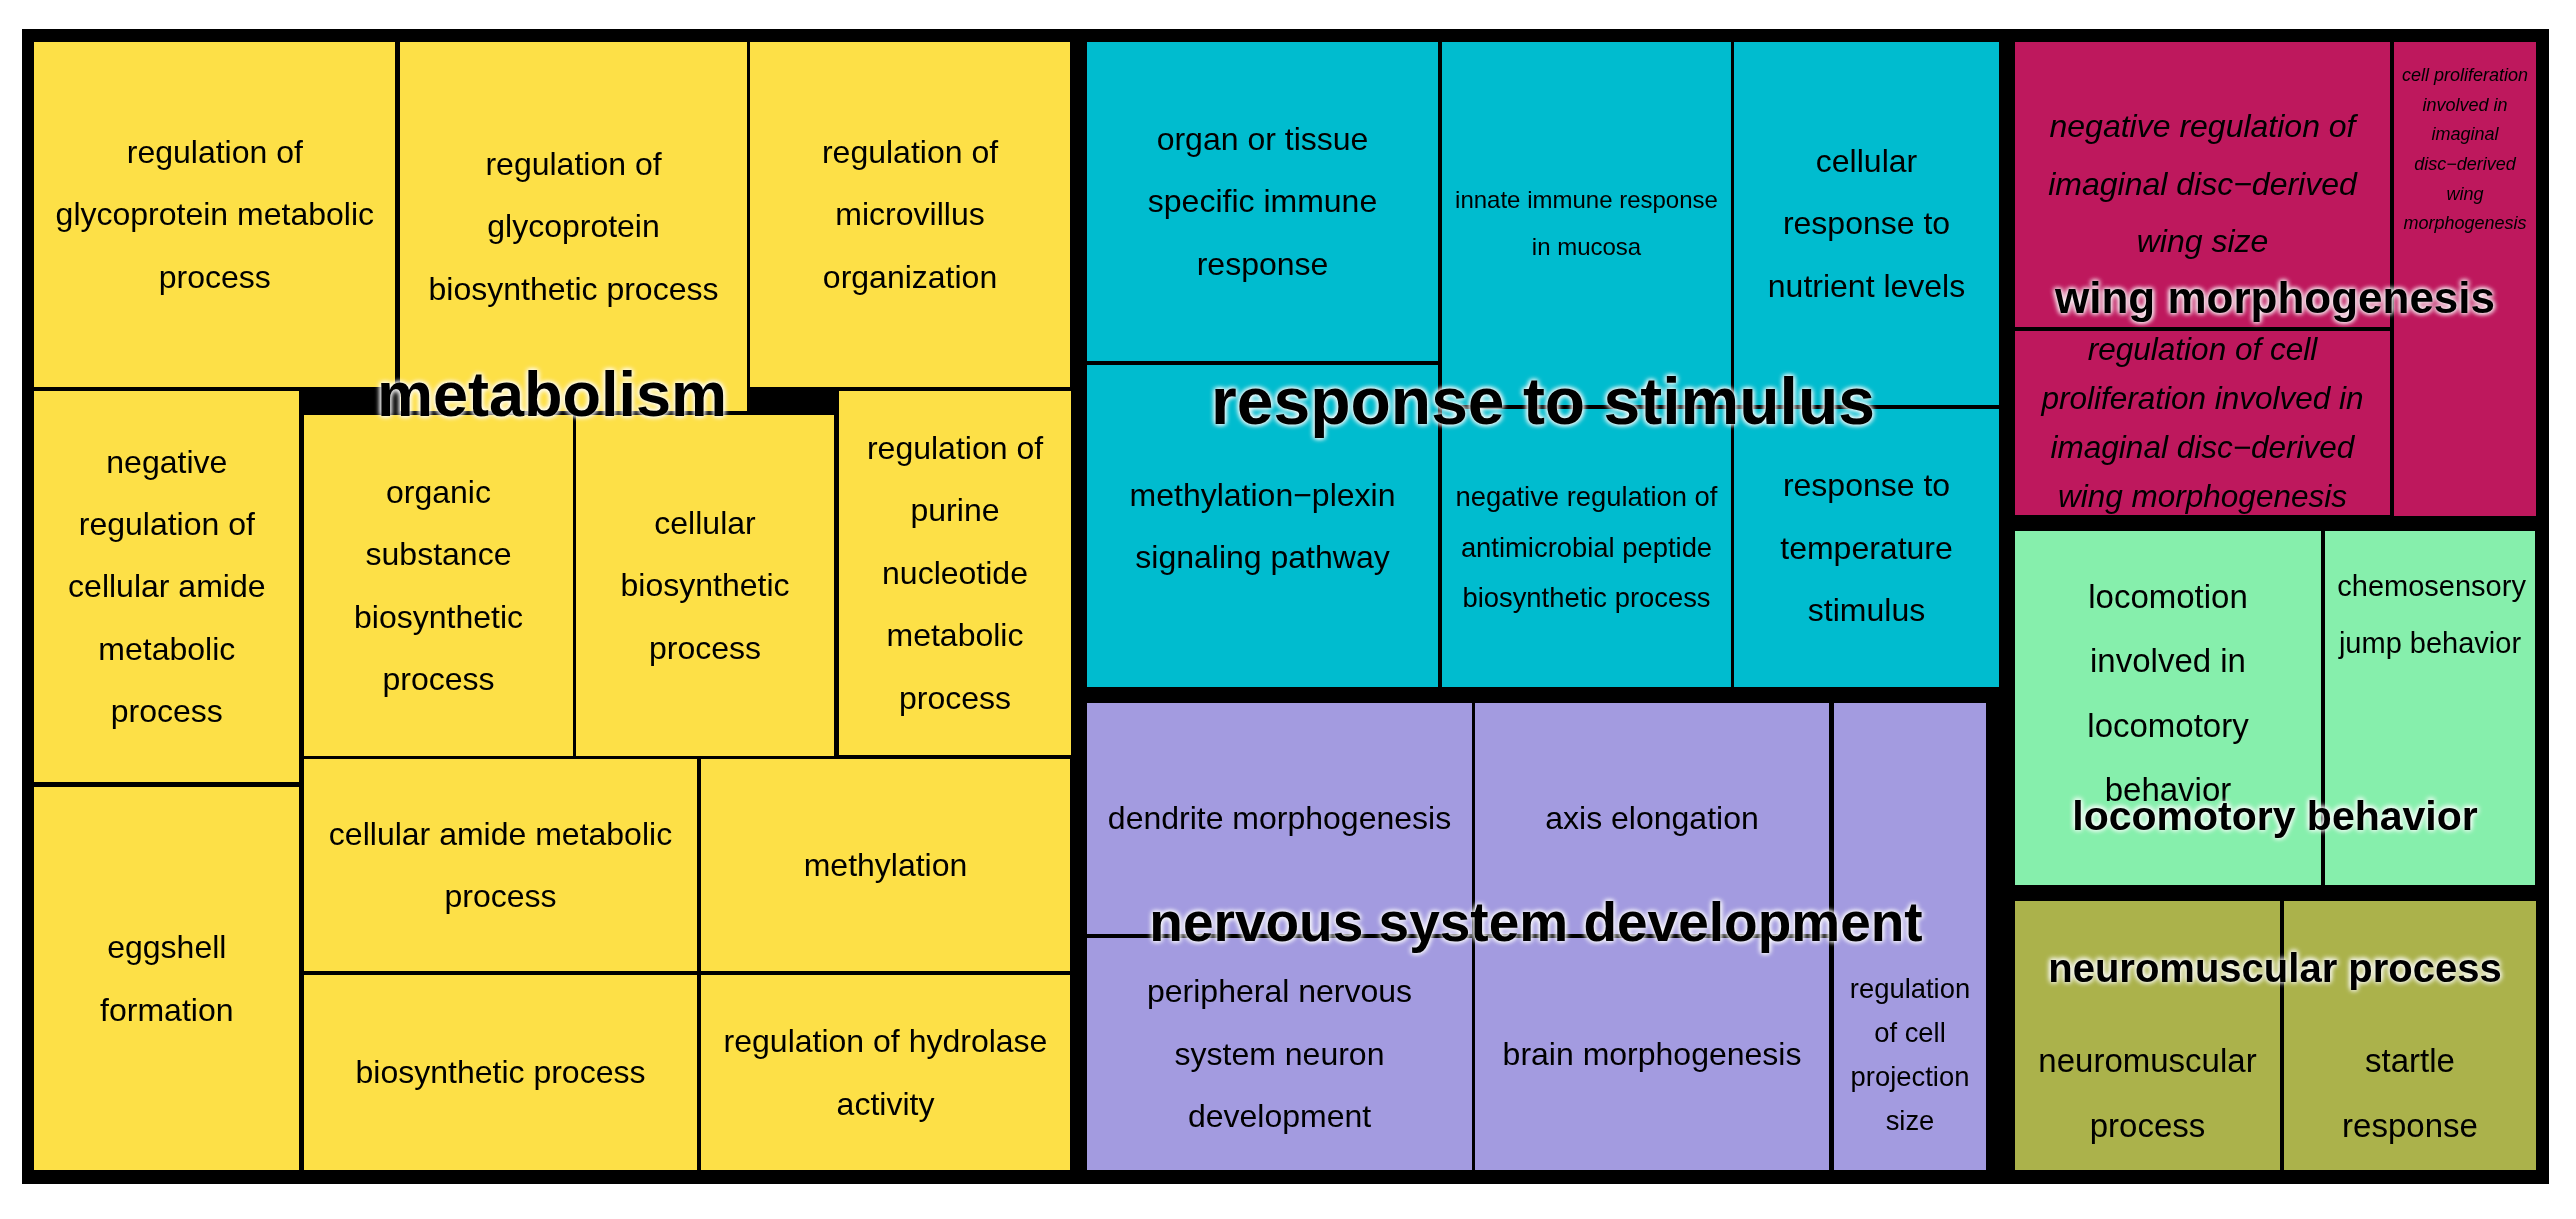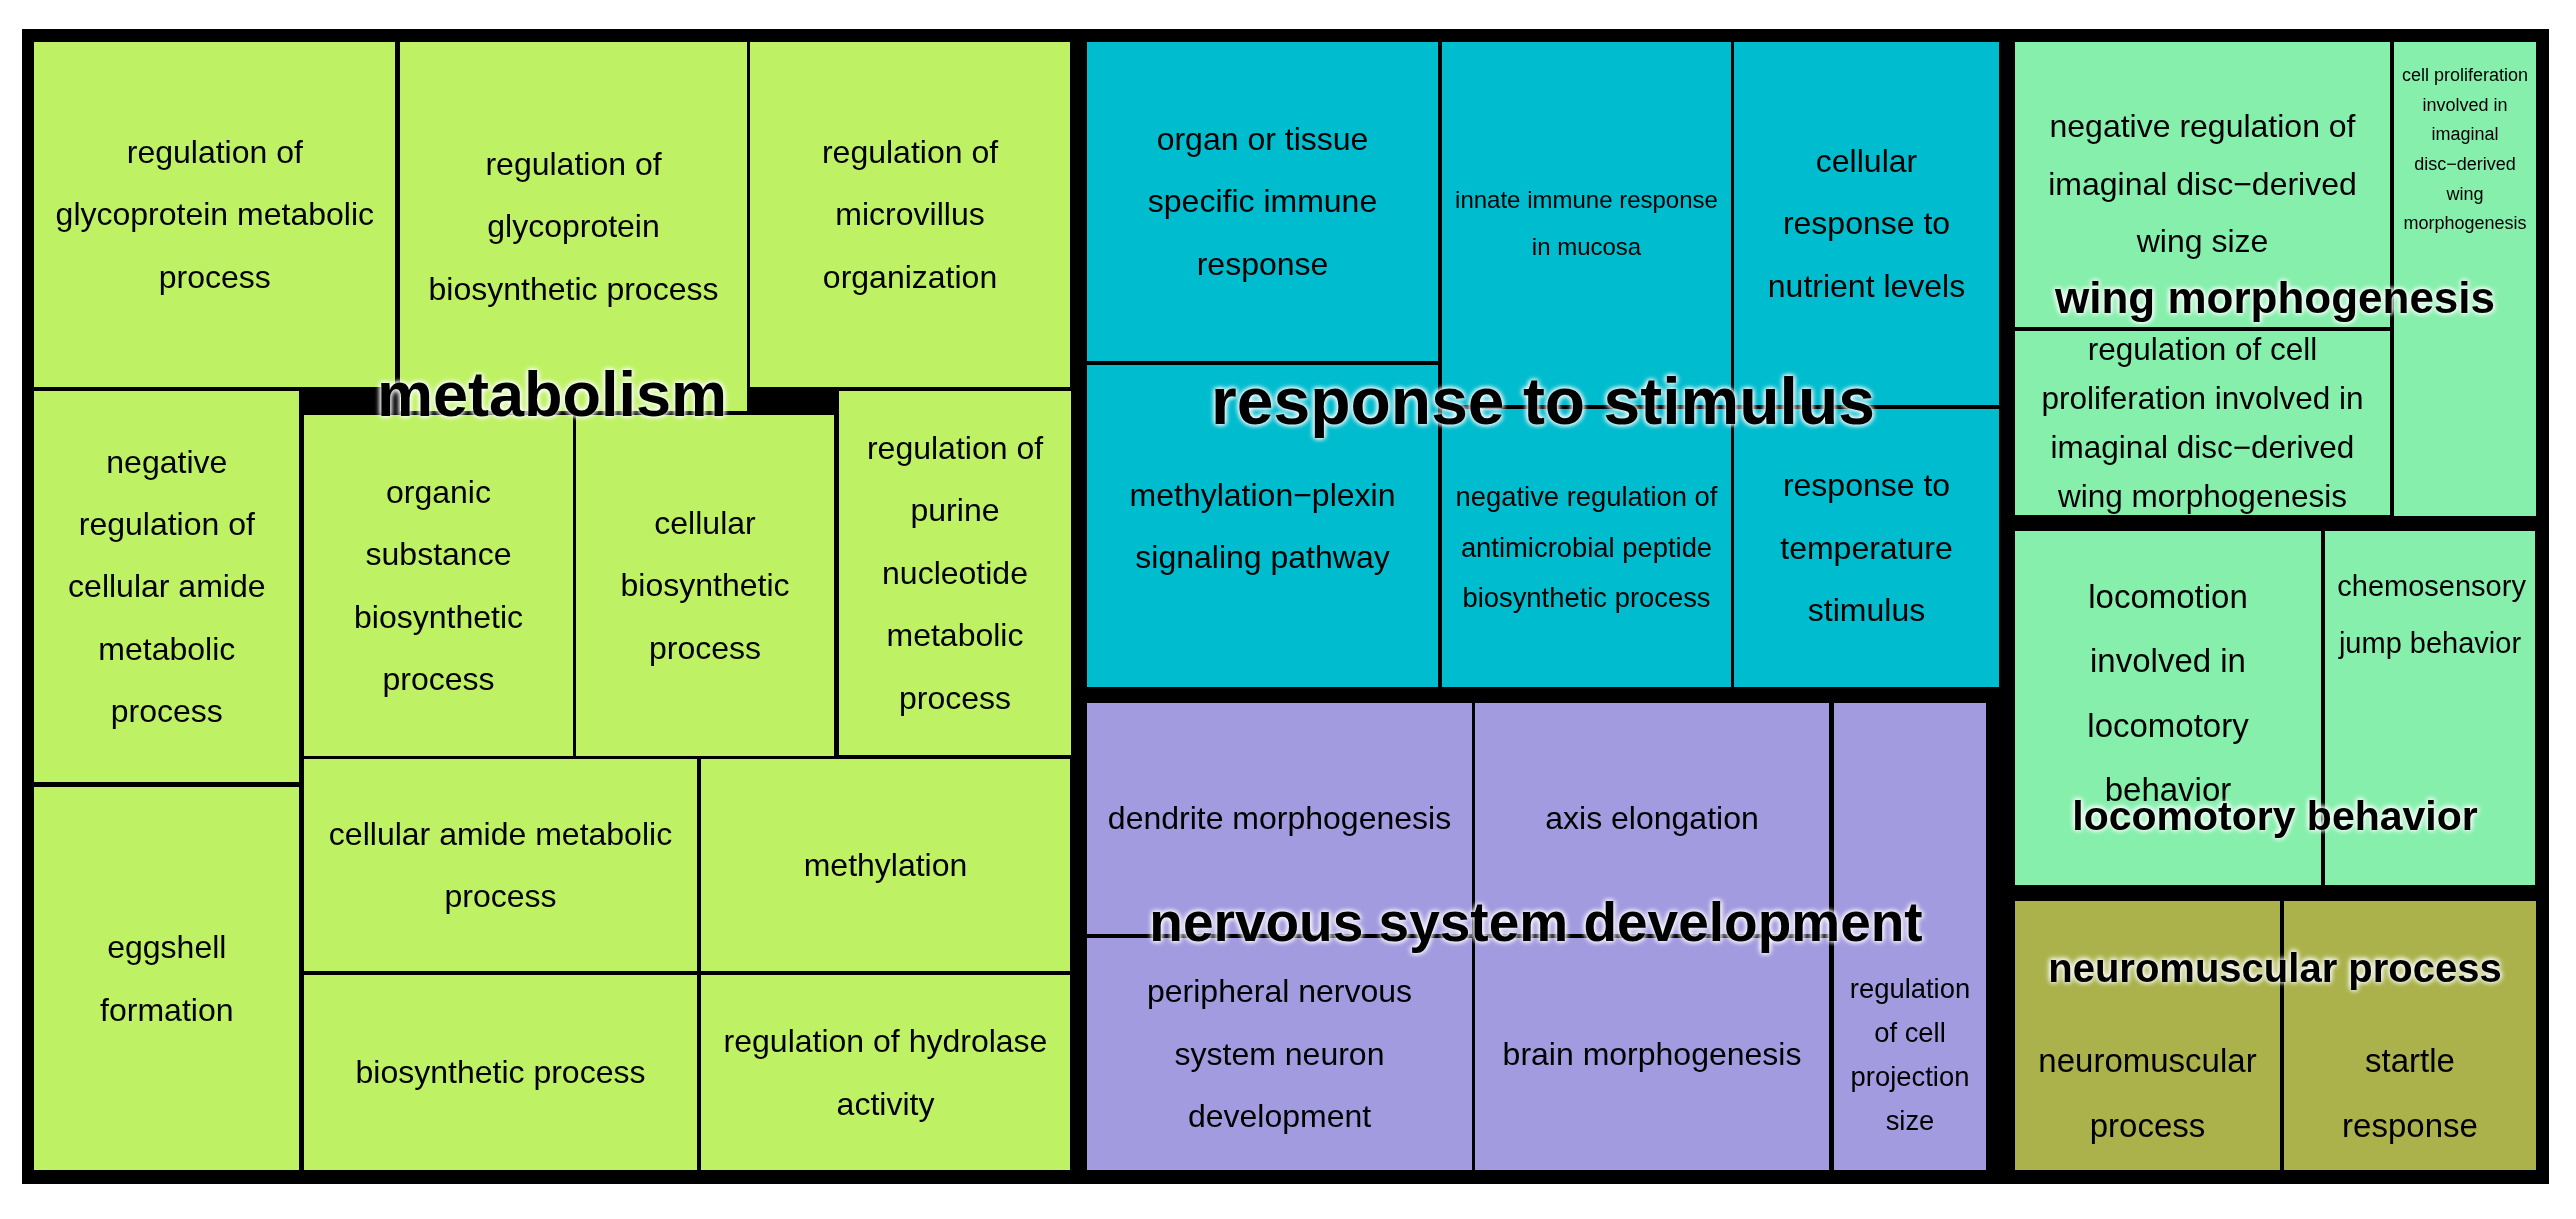--- a/index.html
+++ b/index.html
@@ -3,24 +3,24 @@
 <meta charset="utf-8">
 <style>
   html,body{margin:0;padding:0;background:#ffffff;}
   body{width:2576px;height:1219px;position:relative;overflow:hidden;
        font-family:"Liberation Sans","DejaVu Sans",sans-serif;color:#000;}
   .frame{position:absolute;left:22px;top:29px;width:2527px;height:1155px;background:#000;}
   .cell{position:absolute;box-sizing:border-box;border:2.7px solid #000;
         display:flex;align-items:center;justify-content:center;text-align:center;
         line-height:1.95;padding:0 12.3px;}
   .cell span{display:block;width:100%;}
-  .green{background:#bef264;text-align:center;}
+  .green{background:#fde047;text-align:center;}
   .cyan{background:#00BCCF;}
   .purple{background:#A39BE0;}
-  .pink{background:#86efac;}
+  .pink{background:#be185d;font-style:italic;}
   .salmon{background:#86efac;}
   .olive{background:#ABB24B;}
   .hdr{position:absolute;transform:translate(-50%,-50%);font-weight:bold;white-space:nowrap;
        z-index:5;pointer-events:none;
        text-shadow:1.4px 1.4px 4.8px rgba(255,255,255,.75),-1.4px -1.4px 4.8px rgba(255,255,255,.75),1.4px -1.4px 4.8px rgba(255,255,255,.6),-1.4px 1.4px 4.8px rgba(255,255,255,.6);}
   
   #m0{left:10.3px;top:11px;width:365px;height:349px;font-size:32px;}
   #m1{left:376px;top:11px;width:351px;height:373px;font-size:32px;}
   #m2{left:726px;top:11px;width:324px;height:349px;font-size:32px;}
   #m3{left:10.3px;top:360px;width:269px;height:395px;font-size:32px;}

